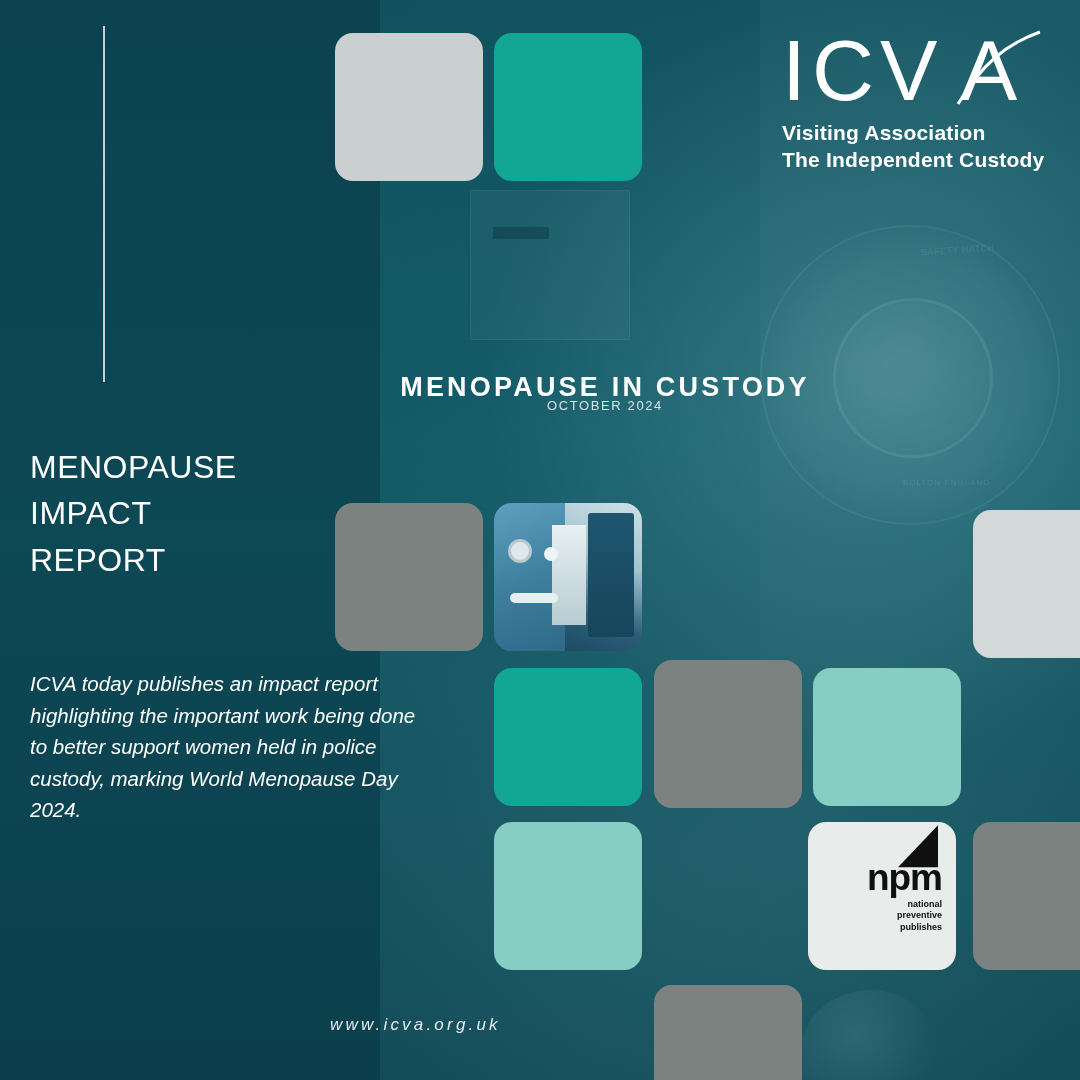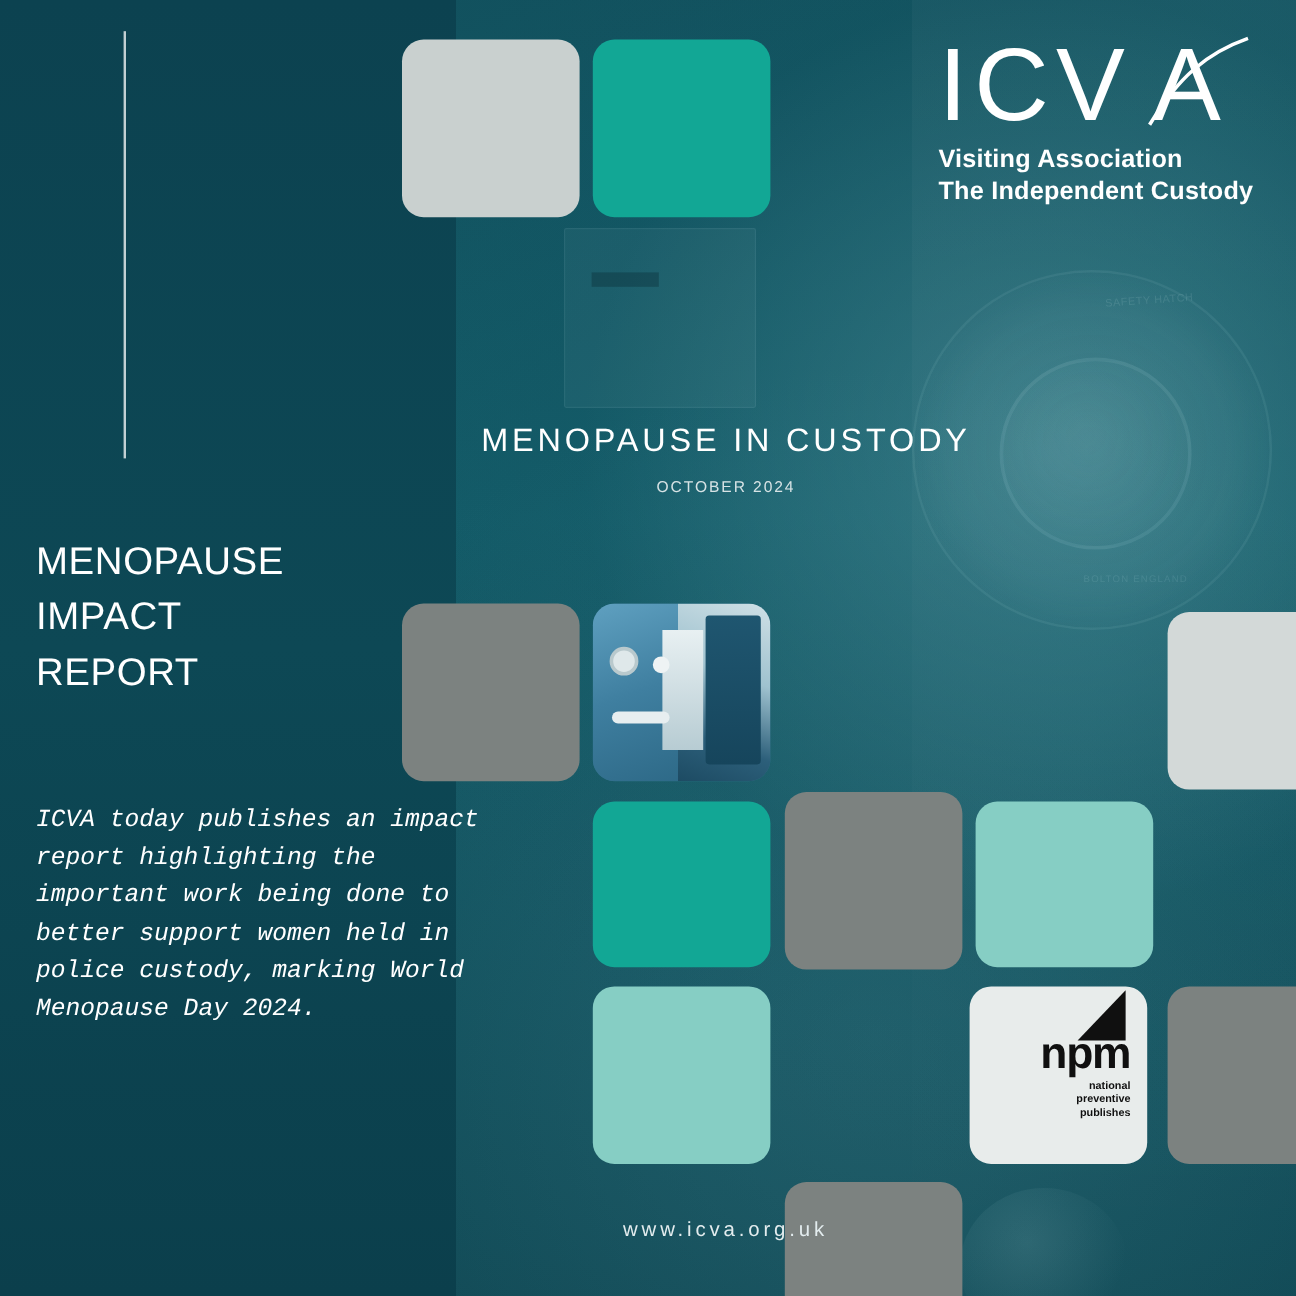--- a/index.html
+++ b/index.html
@@ -186,26 +186,26 @@
     border-bottom: 42px solid #101010;
   }
   .npm-lines{
     font-size:9px; color:#101010; line-height:1.25; margin-top:3px; padding-left:2px;
     font-weight:600;
   }
 
   
   .kicker {
     position: absolute;
-    left: 380px; top: 352px; width: 450px;
+    left: 380px; top: 372px; width: 450px;
     text-align: center;
     color: #ffffff;
     font-size: 27px;
     letter-spacing: 3.2px;
-    font-weight: 400;
+    font-weight: 700;
   }
   .kicker-date {
     position: absolute;
     left: 380px; top: 398px; width: 450px;
     text-align: center;
     color: #d7e3e5;
     font-size: 13px;
     letter-spacing: 1.6px;
   }
 
@@ -220,30 +220,31 @@
     font-weight: 400;
   }
   .body-copy {
     position: absolute;
     left: 30px; top: 668px;
     width: 400px;
     color: #ffffff;
     font-size: 20.5px;
     line-height: 1.54;
     font-style: italic;
-    font-family: Liberation Mono, monospace;
+    font-family: Liberation Sans, sans-serif;
   }
 
   .website {
     position: absolute;
     left: 330px; top: 1015px; width: 360px;
-    text-align: right;
+    text-align: left;
     color: #e3ecee;
     font-size: 17px;
     letter-spacing: 3.2px;
+    font-style: italic;
   }
 </style>
 </head>
 <body>
 
 <div class="poster">
 
   <div class="bg-base"></div>
   <div class="bg-photo-right"></div>
   <div class="photo-panel"></div>

